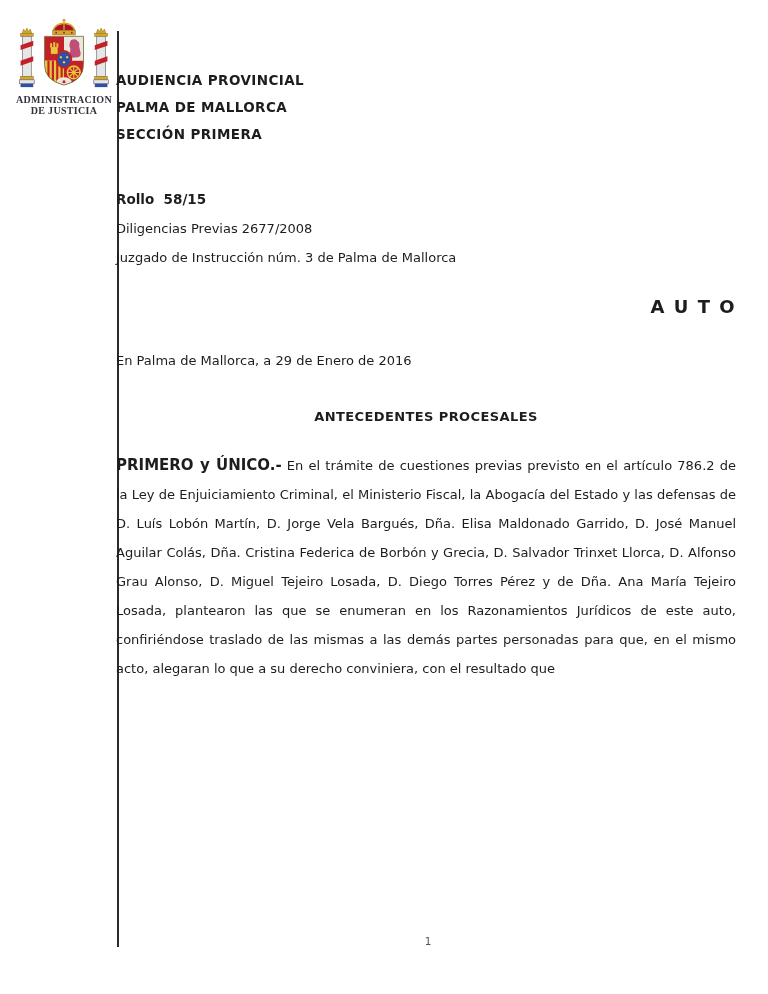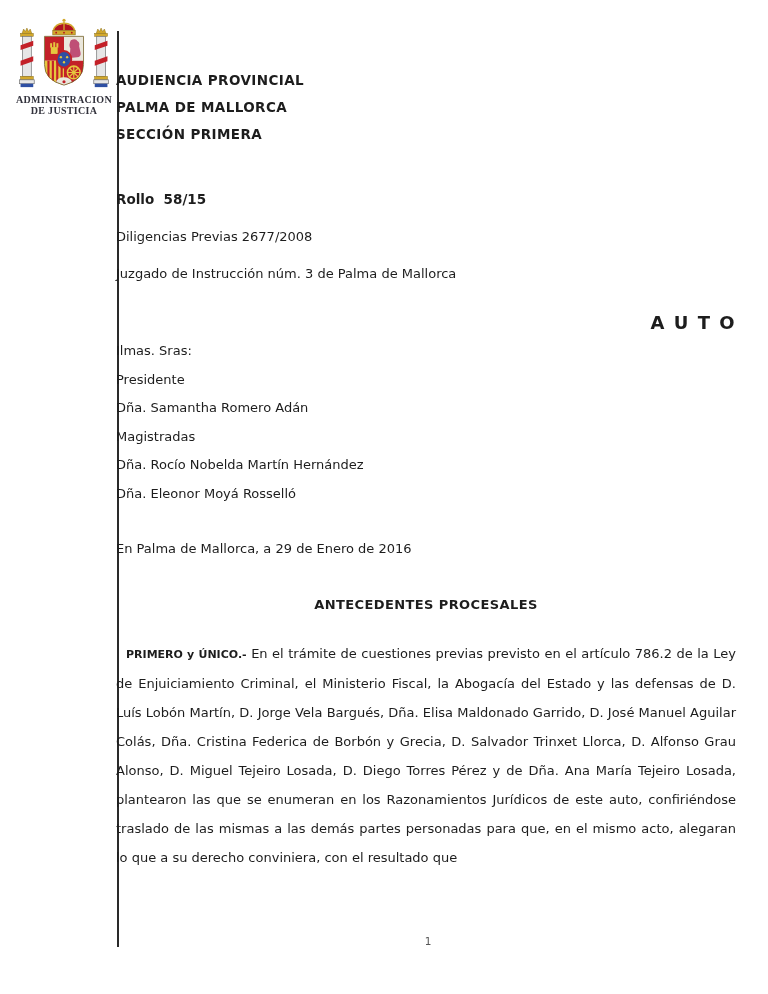--- a/index.html
+++ b/index.html
@@ -16,30 +16,30 @@
     font-size:10px;line-height:11px;color:#32323c;letter-spacing:0.3px;font-weight:bold;}
 
   
   .vrule{position:absolute;left:117px;top:31px;width:2px;height:916px;background:#2a2a2a;}
 
   
   .content{position:absolute;left:116px;top:0;width:620px;font-size:13px;color:#1d1d1d;}
   .header-line{font-weight:bold;font-size:13.5px;line-height:27px;letter-spacing:0.4px;}
   .header-block{margin-top:67px;}
   .case-block{margin-top:37px;}
-  .case-line{line-height:29px;margin-top:8px;}
+  .case-line{line-height:29px;}
   .rollo{font-weight:bold;font-size:13.5px;white-space:pre-wrap;}
   .auto-title{margin-top:20px;line-height:29px;text-align:right;font-weight:bold;
     font-size:18px;letter-spacing:1.5px;}
   .member-line{line-height:28.6px;}
   .dateline{margin-top:25px;line-height:29px;}
   .section-title{margin-top:27px;line-height:29px;text-align:center;font-weight:bold;
     font-size:13px;letter-spacing:0.4px;}
   .body-par{margin-top:20px;line-height:29px;text-align:justify;}
-  .lead{font-weight:bold;font-size:11px;margin-left:10px;}
+  .lead{font-weight:bold;font-size:15px;}
   .footer-num{position:absolute;left:128px;top:935px;width:600px;text-align:center;
     font-size:10.5px;color:#565656;}
 </style>
 </head>
 <body>
 
 <div class="page">
 
   <div class="emblem">
     <svg width="98" height="82" viewBox="0 0 100 84" xmlns="http://www.w3.org/2000/svg">
@@ -131,28 +131,20 @@
     </div>
 
     <div class="case-block">
       <div class="case-line rollo">Rollo  58/15</div>
       <div class="case-line">Diligencias Previas 2677/2008</div>
       <div class="case-line">Juzgado de Instrucción núm. 3 de Palma de Mallorca</div>
     </div>
 
     <div class="auto-title">A U T O</div>
 
-    <div>
-      <div class="member-line">Ilmas. Sras:</div>
-      <div class="member-line">Presidente</div>
-      <div class="member-line">Dña. Samantha Romero Adán</div>
-      <div class="member-line">Magistradas</div>
-      <div class="member-line">Dña. Rocío Nobelda Martín Hernández</div>
-      <div class="member-line">Dña. Eleonor Moyá Rosselló</div>
-    </div>
 
     <div class="dateline">En Palma de Mallorca, a 29 de Enero de 2016</div>
 
     <div class="section-title">ANTECEDENTES PROCESALES</div>
 
     <p class="body-par"><span class="lead">PRIMERO y ÚNICO.-</span><span> En el trámite de cuestiones previas previsto en el artículo 786.2 de la Ley de Enjuiciamiento Criminal, el Ministerio Fiscal, la Abogacía del Estado y las defensas de D. Luís Lobón Martín, D. Jorge Vela Bargués, Dña. Elisa Maldonado Garrido, D. José Manuel Aguilar Colás, Dña. Cristina Federica de Borbón y Grecia, D. Salvador Trinxet Llorca, D. Alfonso Grau Alonso, D. Miguel Tejeiro Losada, D. Diego Torres Pérez y de Dña. Ana María Tejeiro Losada, plantearon las que se enumeran en los Razonamientos Jurídicos de este auto, confiriéndose traslado de las mismas a las demás partes personadas para que, en el mismo acto, alegaran lo que a su derecho conviniera, con el resultado que</span></p>
 
   </div>
 
   <div class="footer-num">1</div>

